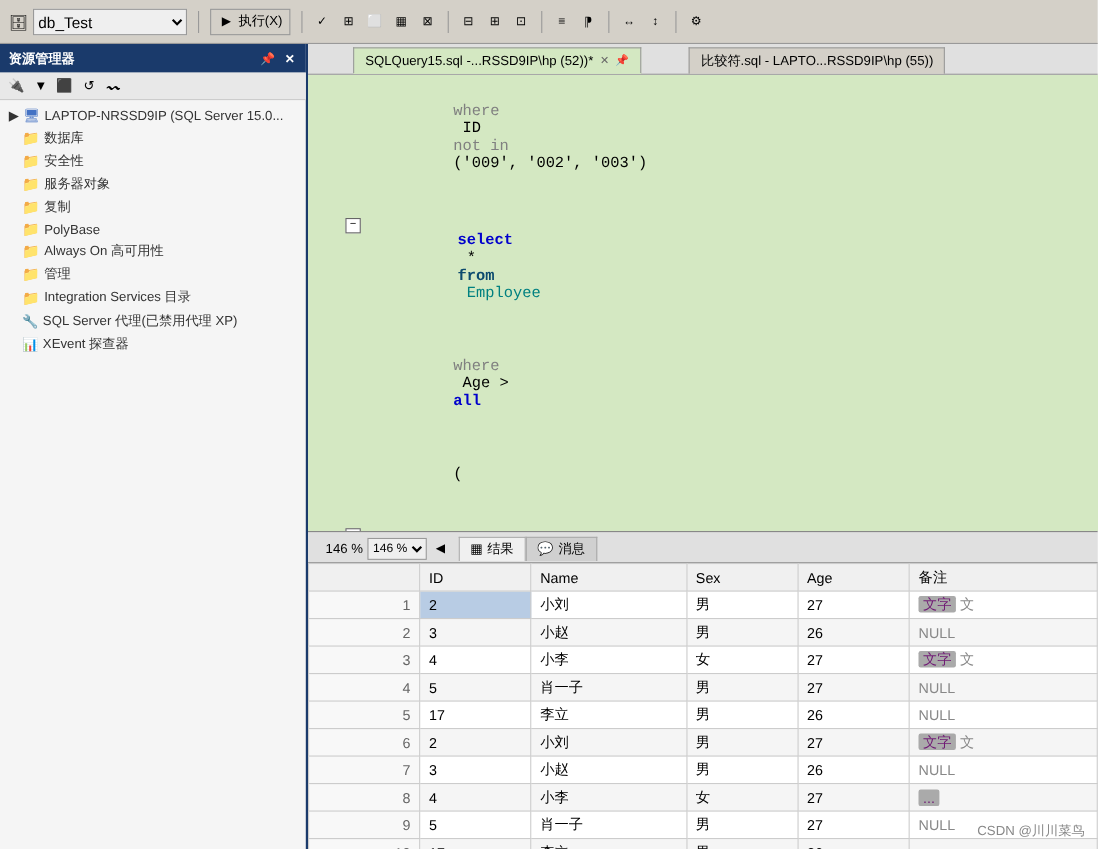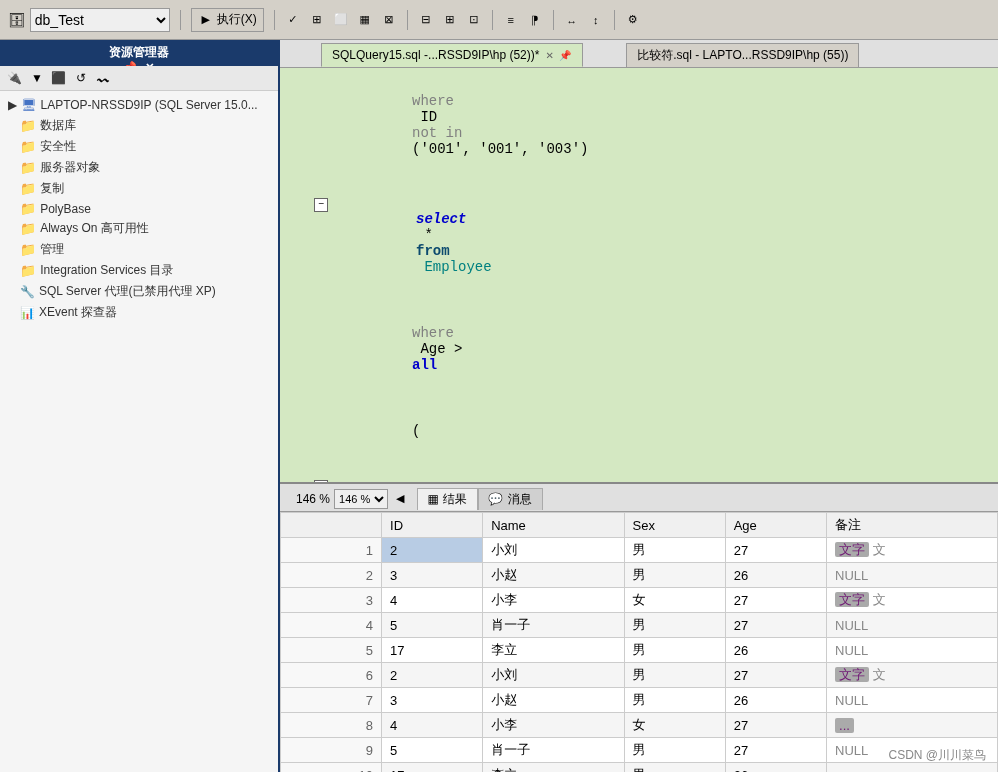--- a/index.html
+++ b/index.html
@@ -70,21 +70,20 @@
     .sidebar-header {
       background: #1a3a6b;
       color: white;
       padding: 4px 8px;
       font-size: 12px;
       font-weight: bold;
       display: flex;
       align-items: center;
       justify-content: space-between;
       height: 26px;
-      flex-direction: column;
     }
     .sidebar-header-btns {
       display: flex;
       gap: 4px;
     }
     .sidebar-header-btn {
       color: white;
       cursor: pointer;
       font-size: 11px;
       padding: 0 2px;
@@ -439,37 +438,37 @@
     <div class="editor-area">
 
       <div class="code-line">
         <div class="left-bar"></div>
         <div class="line-gutter"></div>
         <div style="width:14px;flex-shrink:0;"></div>
         <div class="line-content">
           <span style="color:#808080;">where</span>
           <span> ID </span>
           <span style="color:#808080;">not in</span>
-          <span>('001', '001', '003')</span>
+          <span>('009', '002', '003')</span>
         </div>
       </div>
 
       <div class="code-line">
         <div class="left-bar"></div>
         <div class="line-gutter"></div>
         <div style="width:14px;flex-shrink:0;"></div>
         <div class="line-content">&nbsp;</div>
       </div>
 
       <div class="code-line">
         <div class="left-bar"></div>
         <div class="line-gutter"></div>
         <div class="collapse-btn">−</div>
         <div class="line-content">
-          <span style="color:#0000cc;font-weight:bold;font-style:italic;">select</span>
+          <span style="color:#0000cc;font-weight:bold;">select</span>
           <span> * </span>
           <span style="color:#0c4a6e;font-weight:bold;">from</span>
           <span style="color:#008080;"> Employee</span>
         </div>
       </div>
 
       <div class="code-line">
         <div class="left-bar"></div>
         <div class="line-gutter"></div>
         <div style="width:14px;flex-shrink:0;"></div>

